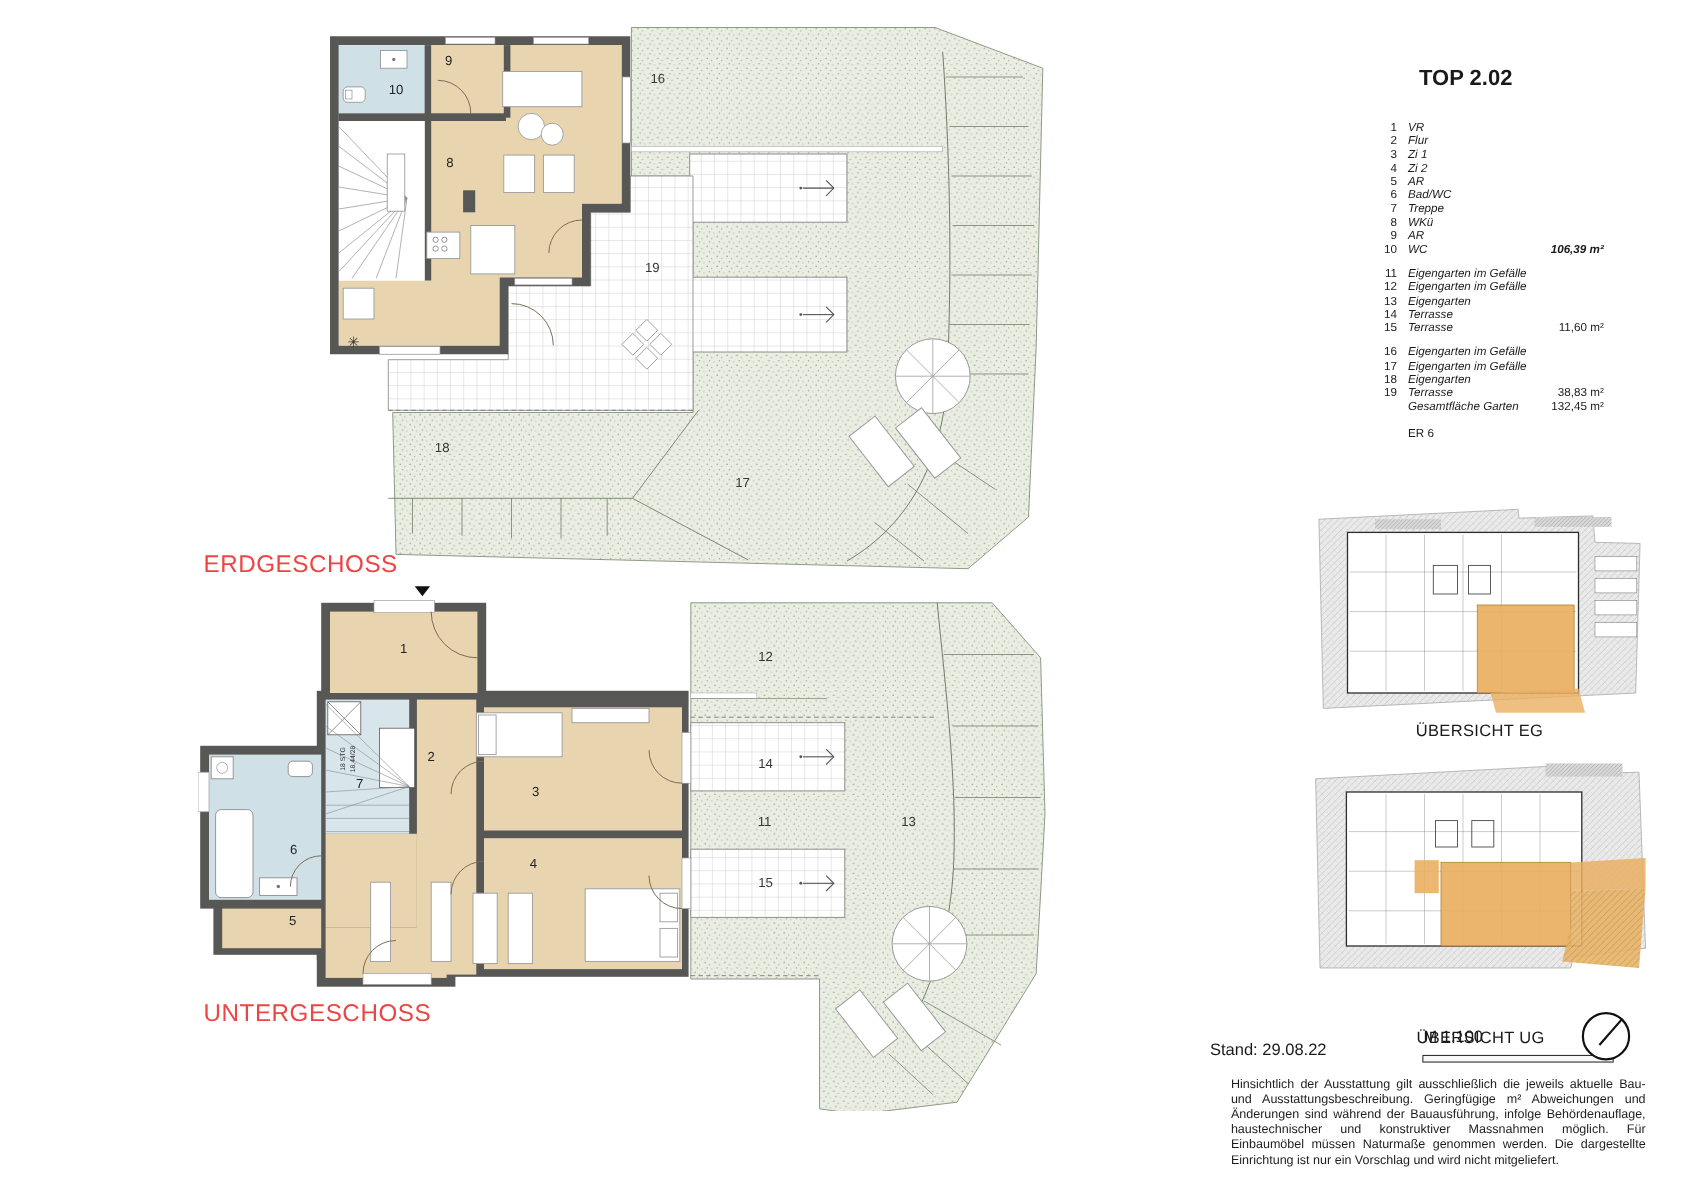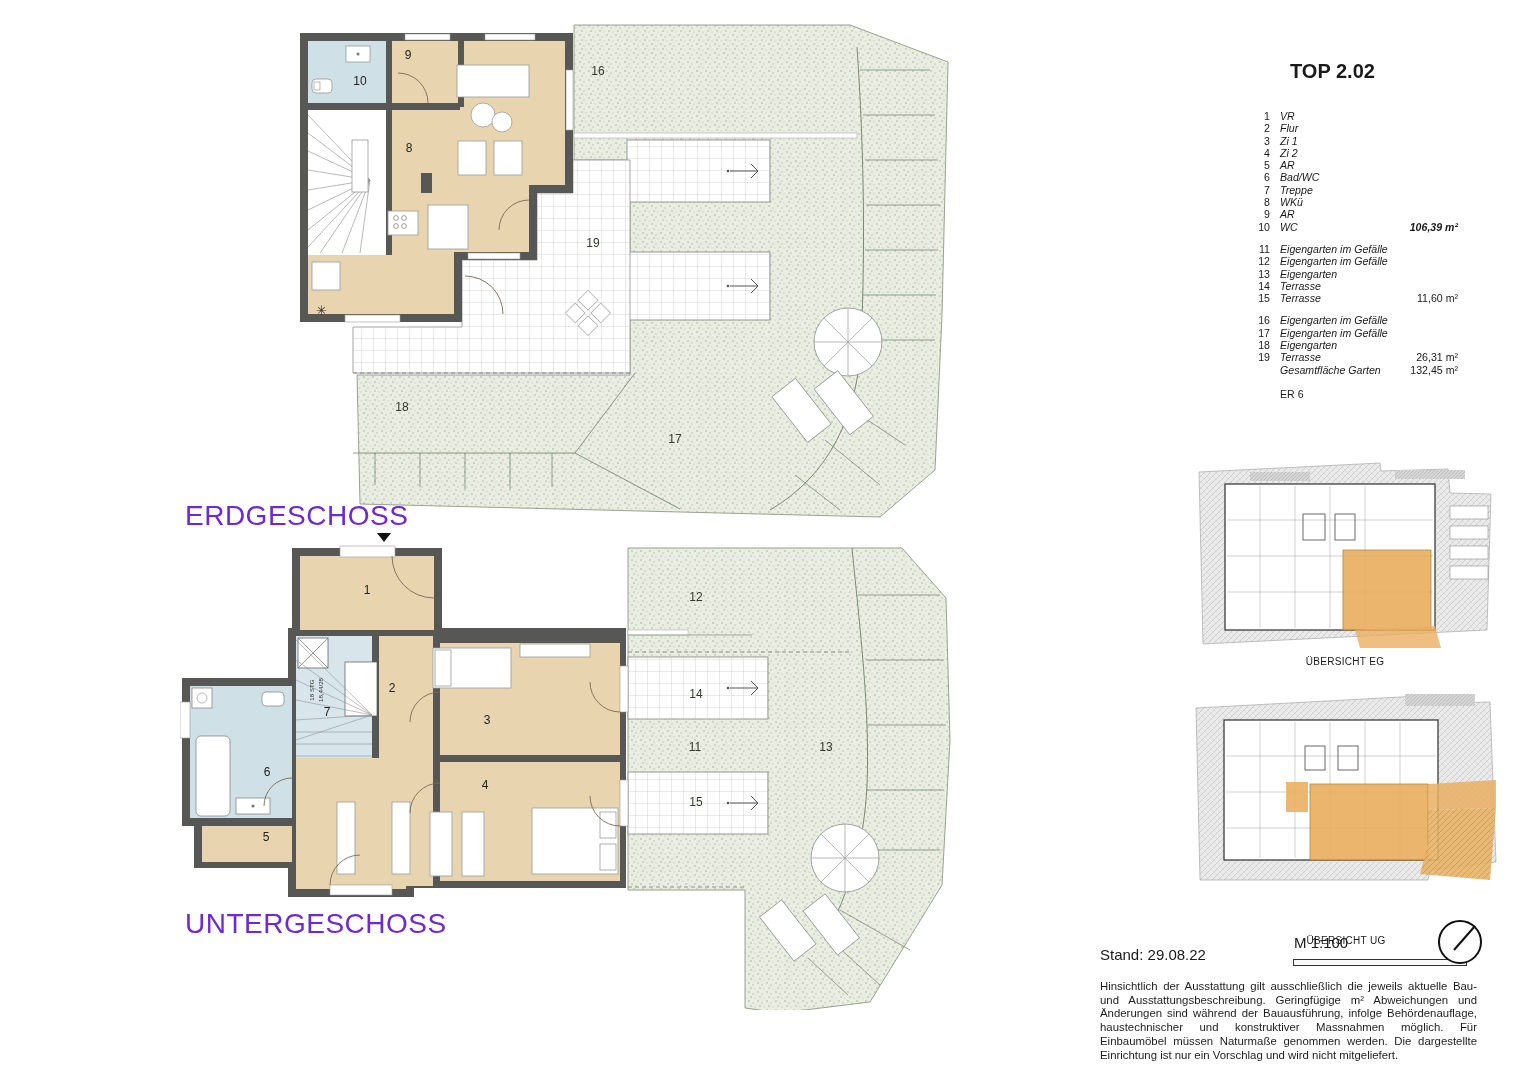--- a/index.html
+++ b/index.html
@@ -1,33 +1,33 @@
 <!DOCTYPE html>
 <html><head>
 <meta charset="utf-8">
 <style>
   html,body{margin:0;padding:0;background:#fff;}
   .page{position:relative;width:1528px;height:1080px;background:#fff;overflow:hidden;
         font-family:"Liberation Sans",sans-serif;color:#1a1a1a;}
   .abs{position:absolute;}
-  .floor-label{font-size:28px;letter-spacing:.5px;color:#6d28d9;}
+  .floor-label{font-size:22px;letter-spacing:.5px;color:#ef4444;}
   .sheet-title{font-size:20px;font-weight:bold;text-align:left;}
   .legend{font-size:10.6px;line-height:12.3px;width:204px;}
   .lgroup{margin-bottom:10px;}
   .lrow{display:flex;align-items:baseline;}
   .ln{width:16px;text-align:right;margin-right:10px;flex:0 0 auto;}
   .lt{white-space:nowrap;font-style:italic;}
   .la{margin-left:auto;text-align:right;white-space:nowrap;}
   .la.b{font-weight:bold;font-style:italic;}
   .er-label{font-size:10.6px;}
-  .ov-label{font-size:10px;text-align:center;letter-spacing:.3px;}
+  .ov-label{font-size:15px;text-align:center;letter-spacing:.3px;}
   .stand{font-size:15px;}
   .scale-label{font-size:15px;}
   .scalebar{width:172px;height:5px;border:1px solid #333;background:#f8f8f8;}
-  .disclaimer{font-size:11.4px;line-height:13.7px;text-align:justify;color:#1d1d1d;width:377px;}
+  .disclaimer{font-size:11.4px;line-height:13.7px;text-align:justify;color:#1d1d1d;width:377px;margin-left:19px;}
   .tri{width:0;height:0;border-left:7px solid transparent;border-right:7px solid transparent;border-top:9px solid #111;}
   svg text{font-family:"Liberation Sans",sans-serif;}
   .rn{font-size:12px;fill:#222;}
   .gn{font-size:12px;fill:#333a2e;}
   .stxt{font-size:6.2px;fill:#333;}
 </style>
 </head>
 <body>
 
 <div class="page">
@@ -447,21 +447,21 @@
           <span class="la"></span>
         </div>
         <div class="lrow">
           <span class="ln">18</span>
           <span class="lt">Eigengarten</span>
           <span class="la"></span>
         </div>
         <div class="lrow">
           <span class="ln">19</span>
           <span class="lt">Terrasse</span>
-          <span class="la">26,31 m²</span>
+          <span class="la">38,83 m²</span>
         </div>
         <div class="lrow">
           <span class="ln"></span>
           <span class="lt">Gesamtfläche Garten</span>
           <span class="la">132,45 m²</span>
         </div>
       </div>
     </div>
 
   <div class="abs er-label" style="left:1280px;top:388px">ER 6</div>

